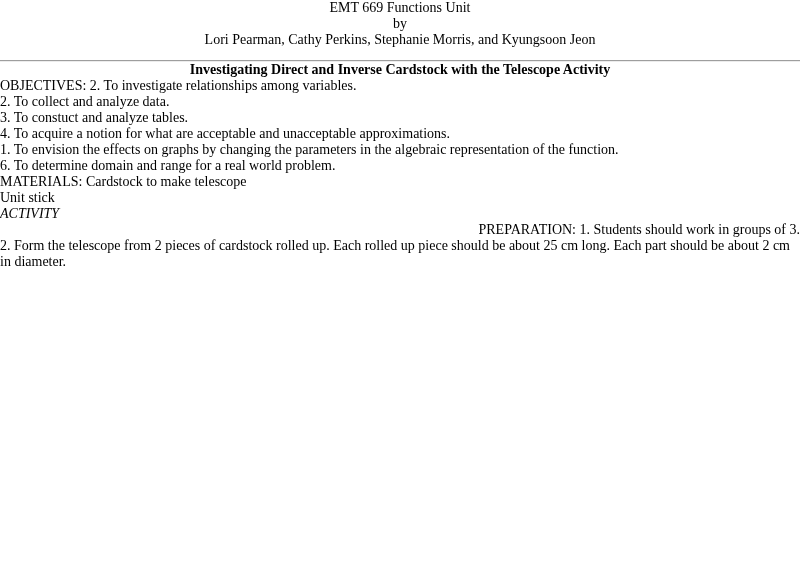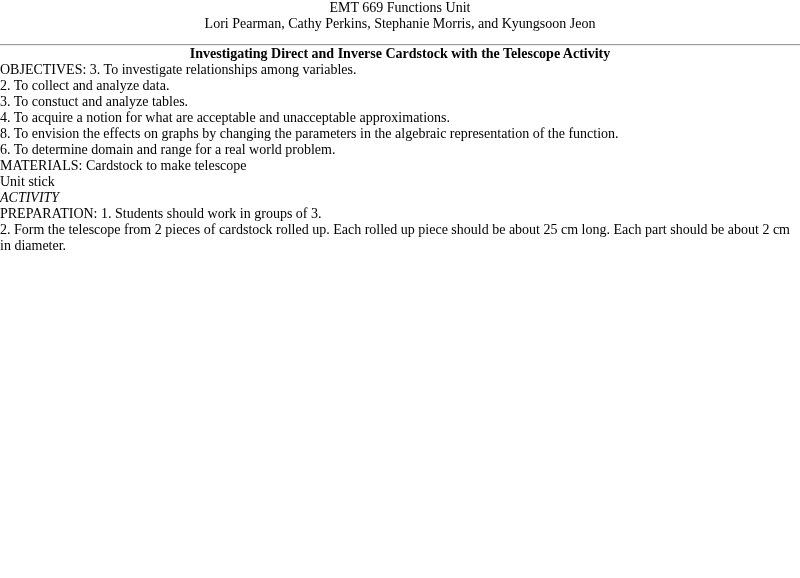--- a/index.html
+++ b/index.html
@@ -35,46 +35,47 @@
     border: none;
     border-top: 1px solid #9e9e9e;
     border-bottom: 1px solid #ececec;
   }
   .p-activity-title { margin-top: 10px; }
   .p-obj-first    { margin-top: 44px; }
   .p-obj          { margin-top: 14px; }
   .p-mat-first    { margin-top: 61px; }
   .p-mat          { margin-top: 14px; }
   .p-act-heading  { margin-top: 69px; font-style: italic; }
-  .p-prep         { margin-top: 14px; }
+  .p-prep         { margin-top: 14px; text-align: right; }
   .p-prep-last    { margin-top: 13px; }
 </style>
 </head>
 <body>
 
 <div class="page">
 
   <p class="centered p-unit-title">EMT 669 Functions Unit</p>
 
+  <p class="centered p-byline">by</p>
 
   <p class="centered p-authors">Lori Pearman, Cathy Perkins, Stephanie Morris, and Kyungsoon Jeon</p>
 
   <hr class="divider">
 
   <p class="centered bold p-activity-title">Investigating Direct and Inverse Cardstock with the Telescope Activity</p>
 
-  <p class="p-obj-first">OBJECTIVES: 3. To investigate relationships among variables.</p>
+  <p class="p-obj-first">OBJECTIVES: 2. To investigate relationships among variables.</p>
 
   <p class="p-obj">2. To collect and analyze data.</p>
 
   <p class="p-obj">3. To constuct and analyze tables.</p>
 
   <p class="p-obj">4. To acquire a notion for what are acceptable and unacceptable approximations.</p>
 
-  <p class="p-obj">8. To envision the effects on graphs by changing the parameters in the algebraic representation of the function.</p>
+  <p class="p-obj">1. To envision the effects on graphs by changing the parameters in the algebraic representation of the function.</p>
 
   <p class="p-obj">6. To determine domain and range for a real world problem.</p>
 
   <p class="p-mat-first">MATERIALS: Cardstock to make telescope</p>
 
   <p class="p-mat">Unit stick</p>
 
   <p class="p-act-heading">ACTIVITY</p>
 
   <p class="p-prep">PREPARATION: 1. Students should work in groups of 3.</p>

